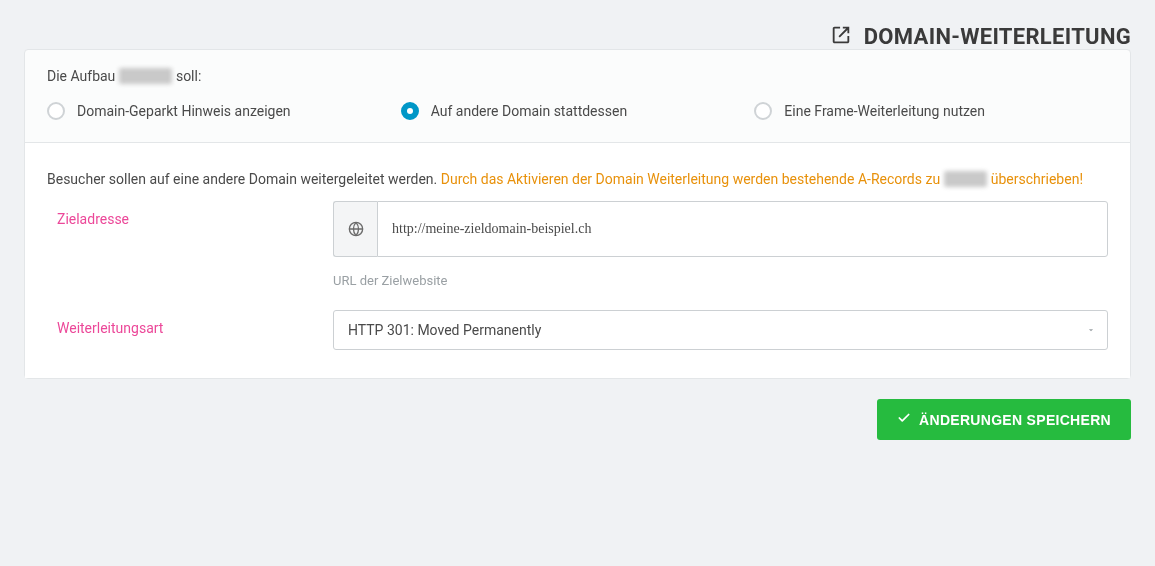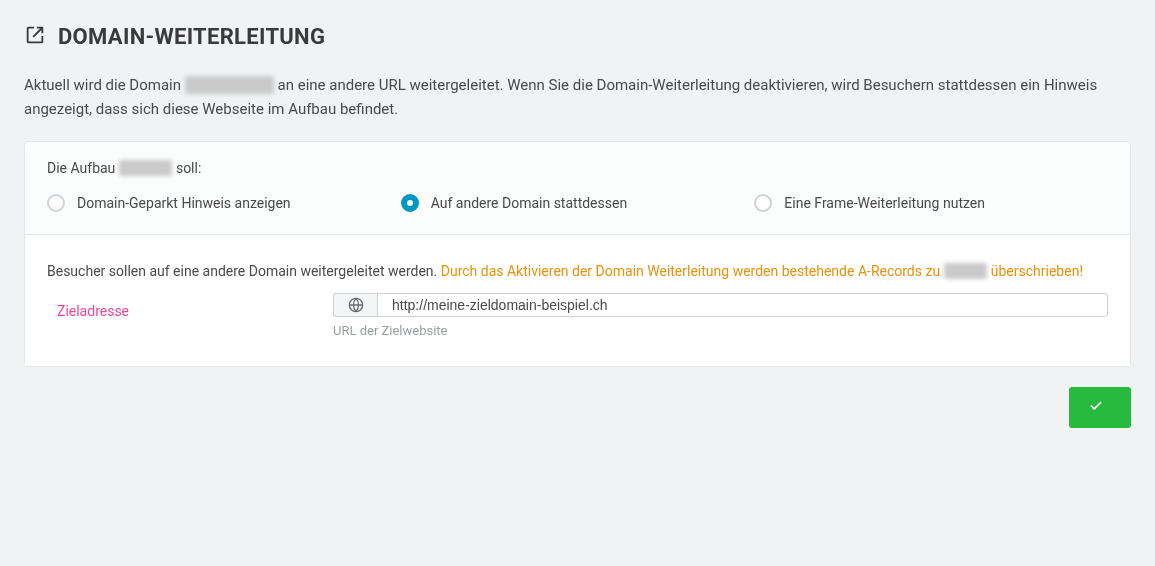--- a/index.html
+++ b/index.html
@@ -1,18 +1,18 @@
 <!DOCTYPE html>
 <html><head>
   <meta charset="utf-8">
   <style>
     * { box-sizing: border-box; margin: 0; padding: 0; }
     body { font-family: -apple-system, BlinkMacSystemFont, "Segoe UI", Roboto, Helvetica, Arial, sans-serif; background: #f0f2f4; color: #4a4a4a; font-size: 14px; }
     .page { padding: 24px; }
-    .header-row { display: flex; align-items: center; margin-bottom: 24px; }
+    .header-row { display: flex; align-items: center; margin-bottom: 0; justify-content: flex-end; }
     .title-icon { margin-right: 12px; color: #3a3a3a; }
     h1 { font-size: 22px; font-weight: 700; color: #3a3a3a; text-transform: uppercase; letter-spacing: 0.3px; }
     .desc { font-size: 15px; line-height: 1.6; color: #4a4a4a; margin-bottom: 20px; max-width: 1100px; }
     .blur { background: #c9c9c9; color: transparent; border-radius: 2px; padding: 0 2px; user-select: none; filter: blur(2px);}
     .card { border: 1px solid #e3e6e8; border-radius: 4px; background: #fbfcfc; }
     .card-top { padding: 18px 22px 22px 22px; }
     .prompt-line { font-size: 14px; margin-bottom: 18px; color: #4a4a4a; }
     .radio-row { display: flex; gap: 0; }
     .radio-col { flex: 1; display: flex; align-items: center; }
     .radio { appearance: none; width: 18px; height: 18px; border: 2px solid #cfd3d6; border-radius: 50%; background: #fff; position: relative; cursor: pointer; flex-shrink: 0; }
@@ -21,22 +21,22 @@
     .radio-label { margin-left: 12px; font-size: 14px; color: #4a4a4a; cursor: pointer; }
     .card-bottom { border-top: 1px solid #e3e6e8; background: #fff; padding: 28px 22px 28px 22px; }
     .info-line { font-size: 14px; margin-bottom: 14px; }
     .warn-text { color: #e8910b; }
     .form-row { display: flex; align-items: flex-start; margin-bottom: 22px; }
     .form-row:last-child { margin-bottom: 0; }
     .form-label { width: 276px; padding-top: 10px; flex-shrink: 0; color: #ec4899; margin-left: 10px; }
     .form-field { flex: 1; }
     .input-group { display: flex; }
     .input-prefix { width: 44px; border: 1px solid #ccd0d3; border-right: none; background: #f4f5f6; border-radius: 3px 0 0 3px; display: flex; align-items: center; justify-content: center; color: #6b6b6b; }
-    .text-input { flex: 1; height: 24px; border: 1px solid #ccd0d3; border-radius: 0 3px 3px 0; padding: 0 14px; font-size: 14px; color: #4a4a4a; background: #fff; }
-    .help-text { font-size: 13px; color: #9aa0a4; margin-top: 6px; }
+    .text-input { flex: 1; height: 56px; border: 1px solid #ccd0d3; border-radius: 0 3px 3px 0; padding: 0 14px; font-size: 14px; color: #4a4a4a; background: #fff; font-family: Liberation Serif, serif; }
+    .help-text { font-size: 13px; color: #9aa0a4; margin-top: 16px; }
     .select-wrap { position: relative; }
     .select { width: 100%; height: 40px; border: 1px solid #ccd0d3; border-radius: 3px; background: #fff; padding: 0 36px 0 14px; font-size: 14px; color: #4a4a4a; display: flex; align-items: center; cursor: pointer; }
     .select-caret { position: absolute; right: 12px; top: 50%; transform: translateY(-50%); color: #9aa0a4; pointer-events: none; }
     .actions { display: flex; justify-content: flex-end; padding: 20px 0 4px 0; }
     .btn-primary { background: #26bb3f; color: #fff; border: none; border-radius: 3px; padding: 12px 20px; font-size: 14px; font-weight: 600; letter-spacing: 0.3px; cursor: pointer; display: inline-flex; align-items: center; }
     .btn-icon { margin-right: 8px; }
   </style>
 </head>
 <body>
 
@@ -45,25 +45,20 @@
   <div class="header-row">
     <span class="title-icon">
       <svg width="22" height="22" viewBox="0 0 24 24" fill="currentColor">
           <path d="M14 3v2h3.59L9.3 13.29l1.41 1.41L19 6.41V10h2V3h-7z"></path>
           <path d="M5 5h6V3H5c-1.1 0-2 .9-2 2v14c0 1.1.9 2 2 2h14c1.1 0 2-.9 2-2v-6h-2v6H5V5z"></path>
         </svg>
     </span>
     <h1>DOMAIN-WEITERLEITUNG</h1>
   </div>
 
-  <p class="desc">
-    <span>Aktuell wird die Domain</span>
-    <span class="blur">████████</span>
-    <span>an eine andere URL weitergeleitet. Wenn Sie die Domain-Weiterleitung deaktivieren, wird Besuchern stattdessen ein Hinweis angezeigt, dass sich diese Webseite im Aufbau befindet.</span>
-  </p>
 
   <div class="card">
     <div class="card-top">
       <div class="prompt-line">
         <span>Die Aufbau</span>
         <span class="blur">█████</span>
         <span>soll:</span>
       </div>
       <div class="radio-row">
         <div class="radio-col">
@@ -100,26 +95,42 @@
                   <circle cx="12" cy="12" r="10"></circle>
                   <path d="M2 12h20M12 2a15 15 0 0 1 0 20M12 2a15 15 0 0 0 0 20"></path>
                 </svg>
             </span>
             <input type="text" class="text-input" value="http://meine-zieldomain-beispiel.ch" style="">
           </div>
           <div class="help-text">URL der Zielwebsite</div>
         </div>
       </div>
 
+      <div class="form-row">
+        <div class="form-label">Weiterleitungsart</div>
+        <div class="form-field">
+          <div class="select-wrap">
+            <div class="select">
+              <span>HTTP 301: Moved Permanently</span>
+            </div>
+            <span class="select-caret">
+              <svg width="10" height="10" viewBox="0 0 24 24" fill="currentColor">
+                  <path d="M7 10l5 5 5-5z"></path>
+                </svg>
+            </span>
+          </div>
+        </div>
+      </div>
     </div>
   </div>
 
   <div class="actions">
     <button class="btn-primary">
       <span class="btn-icon">
         <svg width="14" height="14" viewBox="0 0 24 24" fill="none" stroke="currentColor" stroke-width="3" stroke-linecap="round" stroke-linejoin="round">
             <polyline points="20 6 9 17 4 12"></polyline>
           </svg>
       </span>
+      <span>ÄNDERUNGEN SPEICHERN</span>
     </button>
   </div>
 
 </div>
 
 </body></html>

